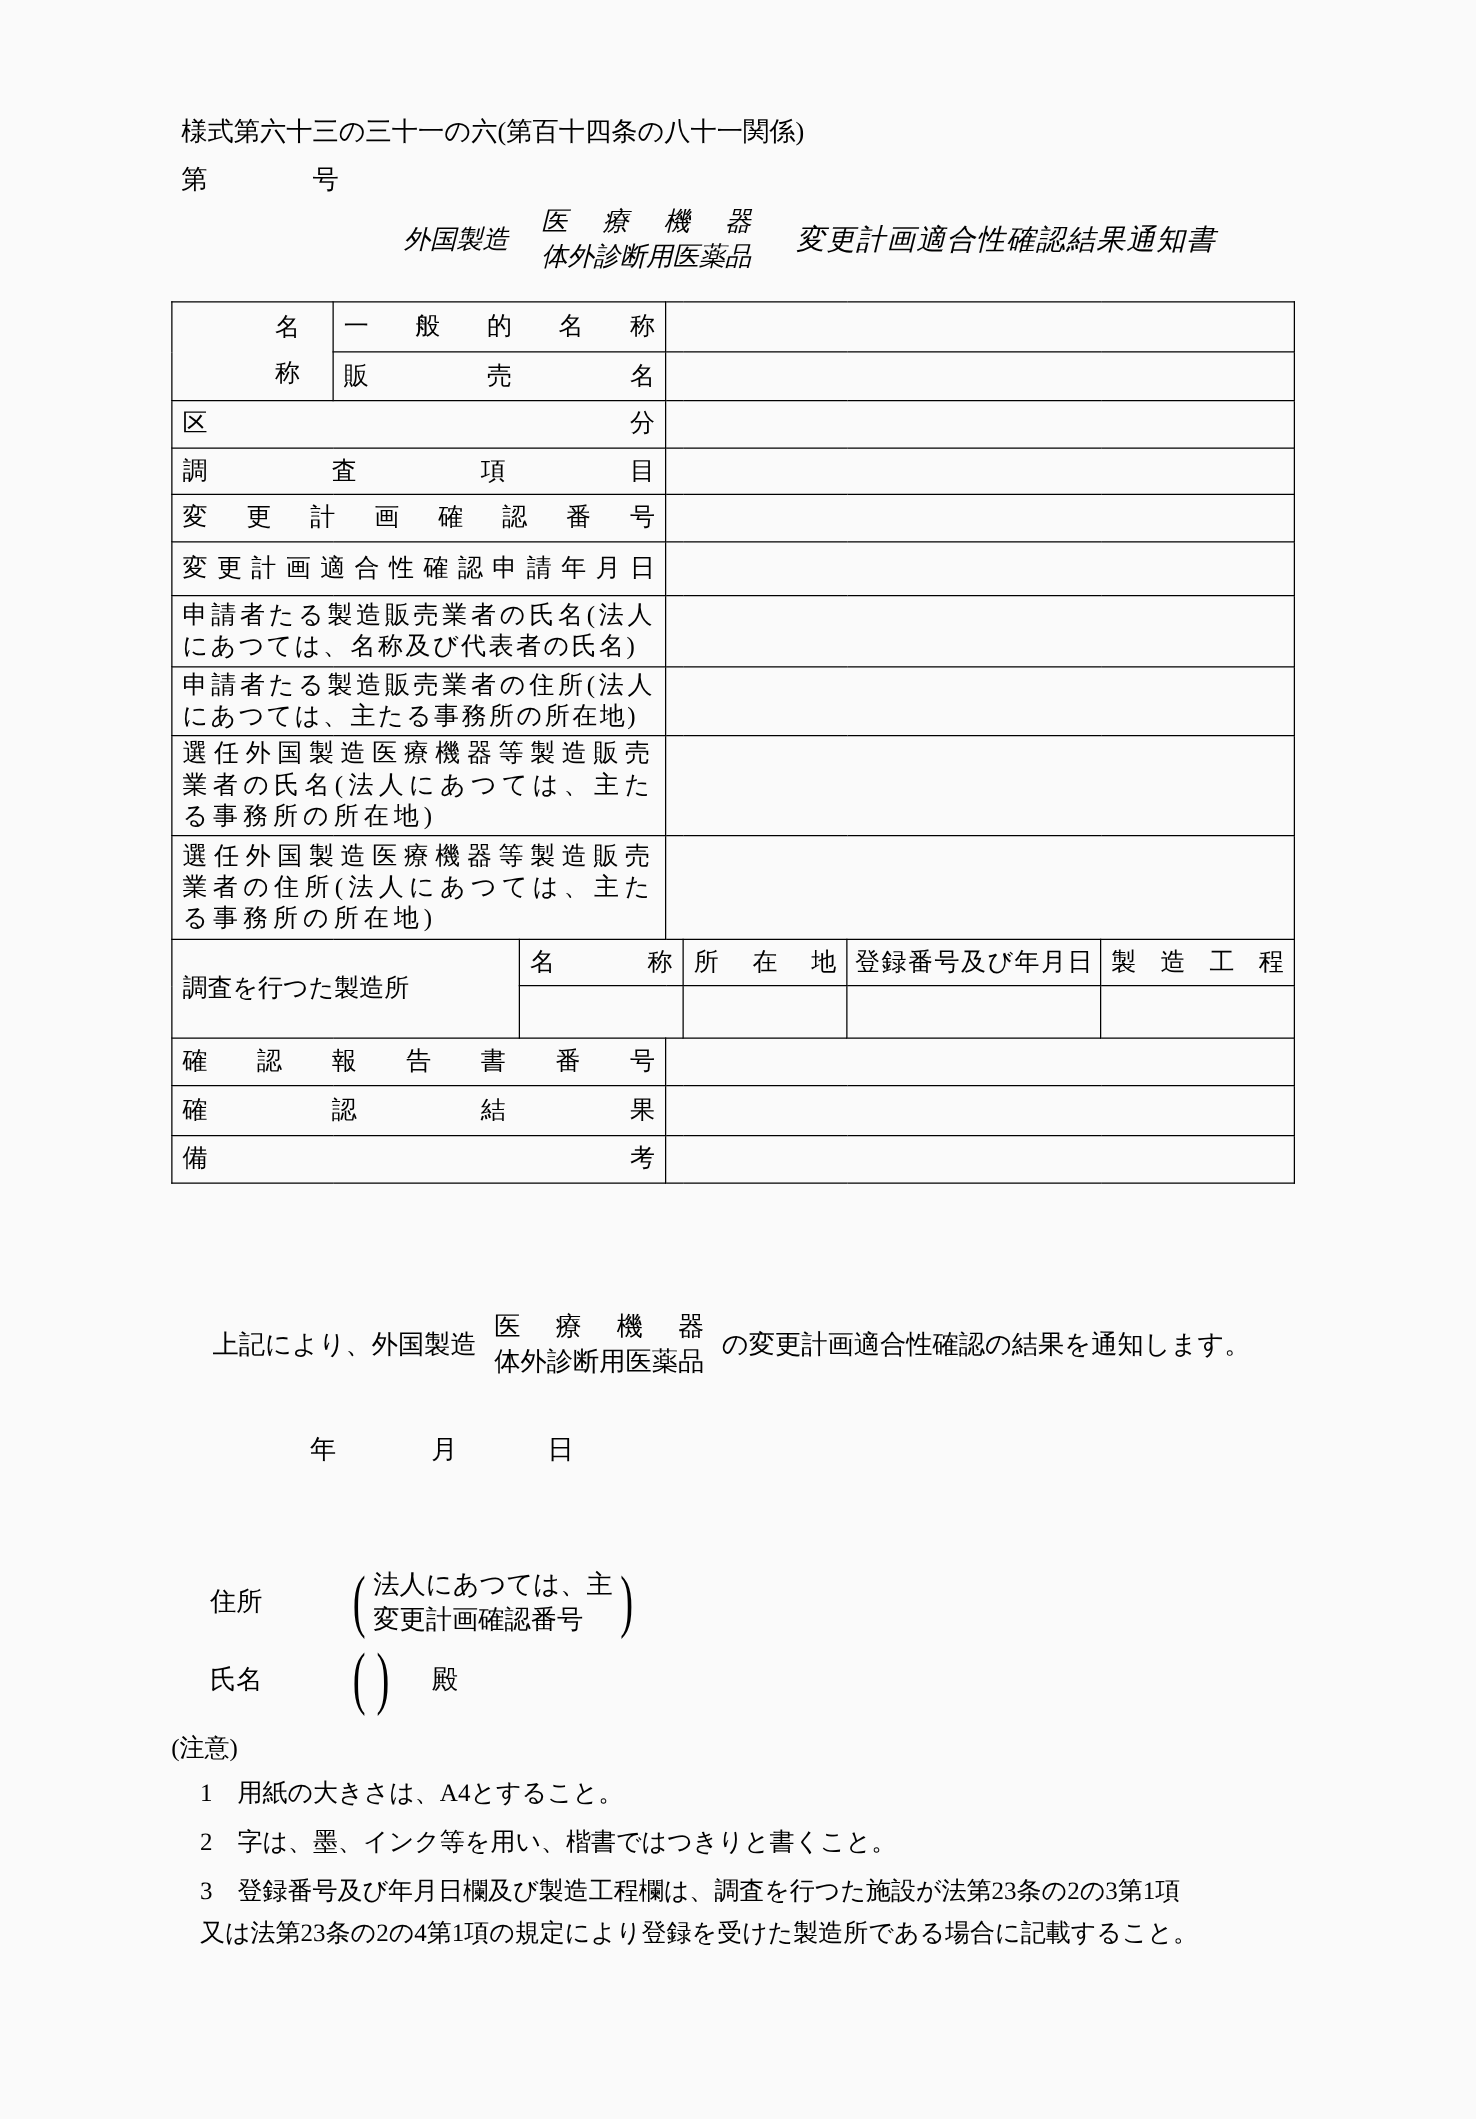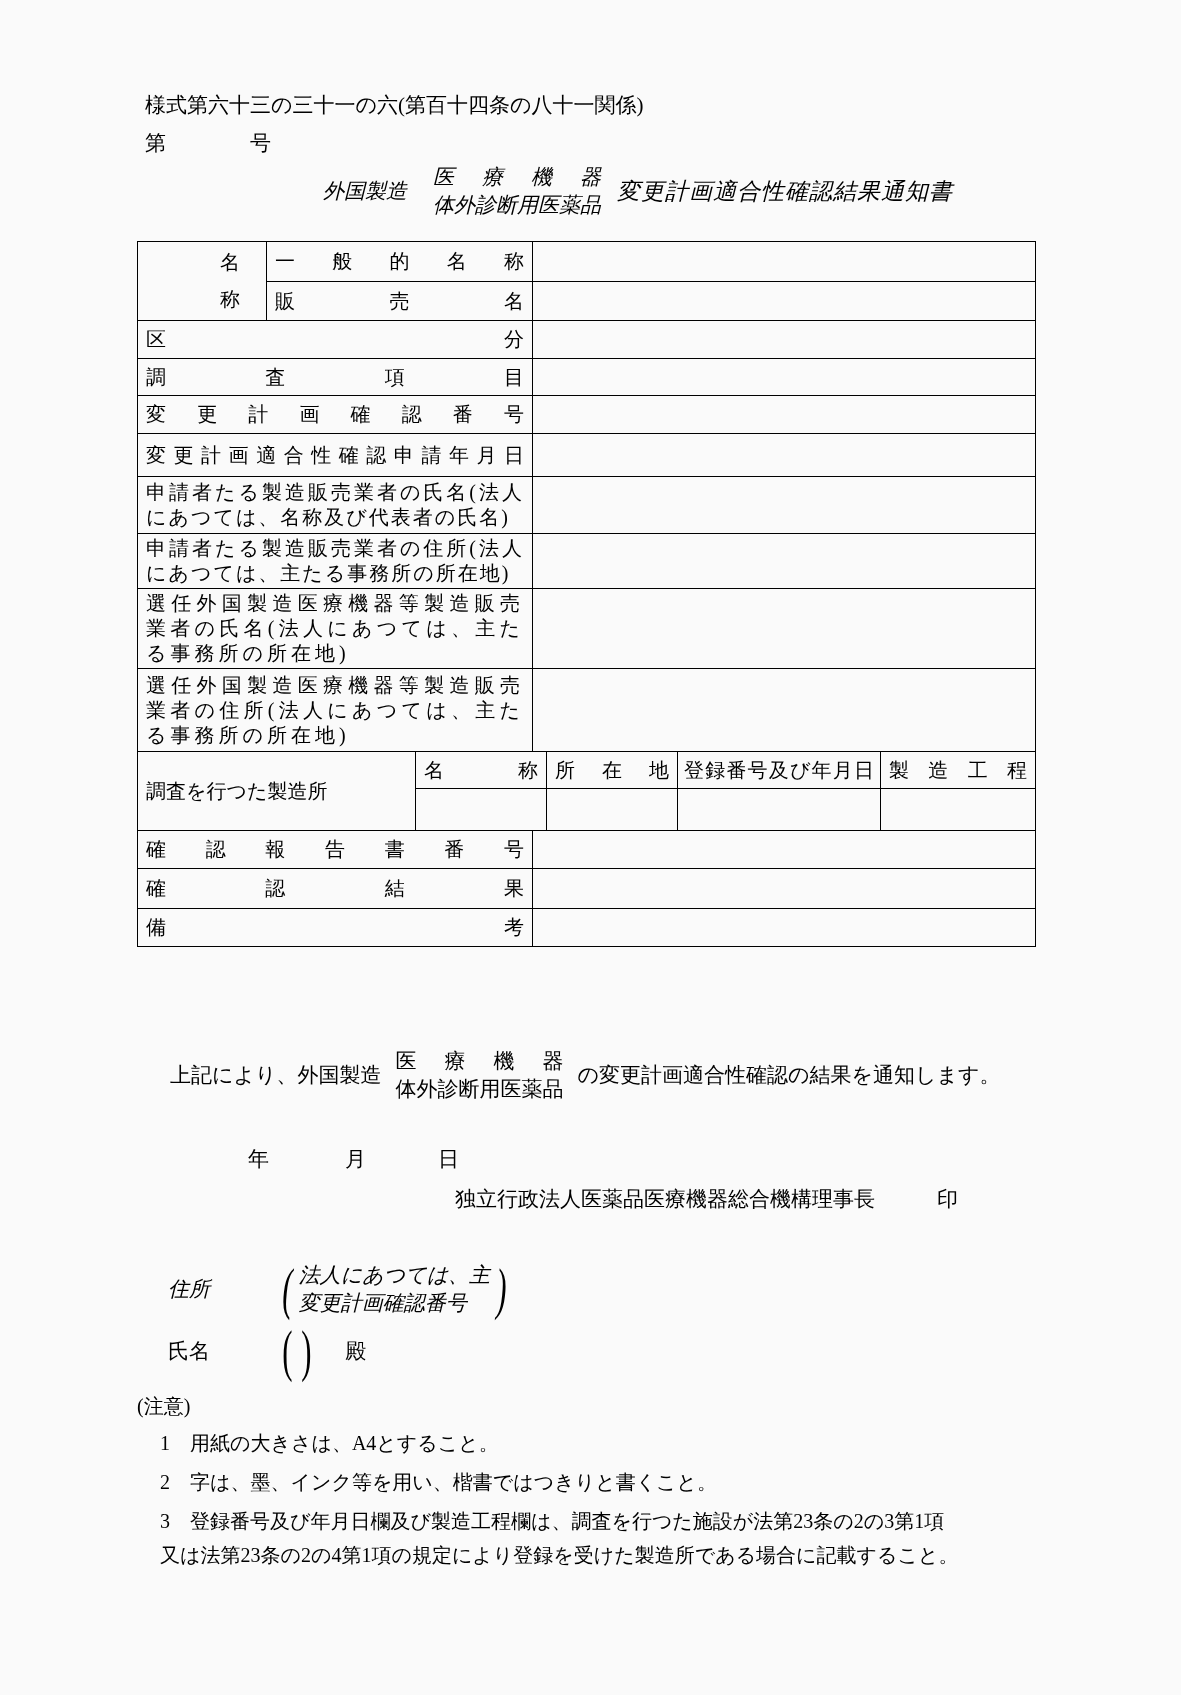--- a/index.html
+++ b/index.html
@@ -10,21 +10,21 @@
     font-family: "Liberation Serif", "DejaVu Serif", serif;
     overflow: hidden;
   }
   .page { padding: 92px 0 0 137px; width: 1000px; }
 
   .form-ref { font-size: 21px; line-height: 27px; margin-left: 8px; }
   .doc-no   { font-size: 21px; line-height: 27px; margin-left: 8px; margin-top: 11px; }
 
   .title-row { display: flex; align-items: center; margin-left: 186px; margin-top: 6px; font-style: italic; }
   .title-prefix { font-size: 21px; }
-  .title-suffix { font-size: 23px; margin-left: 16px; letter-spacing: 1px; }
+  .title-suffix { font-size: 23px; margin-left: 36px; letter-spacing: 1px; }
 
   .stack { display: inline-block; font-size: 21px; line-height: 28px; margin-left: 26px; vertical-align: middle; }
   .stack .stack-top { display: block; text-align: justify; text-align-last: justify; }
   .stack .stack-bottom { display: block; }
 
   table.form-table {
     border-collapse: collapse; table-layout: fixed;
     width: 898px; margin-top: 22px;
     border: 1px solid #000;
   }
@@ -50,21 +50,21 @@
   .closing .stack { margin-left: 14px; margin-right: 14px; }
 
   .dateline { display: flex; margin-left: 111px; margin-top: 42px; font-size: 21px; }
   .dateline .d-month { margin-left: 76px; }
   .dateline .d-day { margin-left: 72px; }
 
   .signer-row { display: flex; margin-left: 318px; margin-top: 12px; font-size: 21px; }
   .seal { margin-left: 62px; }
 
   .addr-row { display: flex; align-items: center; margin-left: 31px; font-size: 21px; }
-  .addr-row.first { margin-top: 48px; font-style: italic; }
+  .addr-row.first { margin-top: 80px; }
   .addr-row.second { margin-top: 6px; }
   .addr-label { width: 42px; }
   .paren-group { display: inline-flex; align-items: center; margin-left: 68px; }
   .bigparen { font-size: 56px; line-height: 56px; font-weight: 100; transform: scaleX(0.55); }
   .pstack { display: inline-flex; flex-direction: column; line-height: 28px; padding: 0 2px; }
   .honorific { margin-left: 30px; }
 
   .notice-heading { font-size: 20px; margin-top: 14px; }
   .notes { padding-left: 23px; margin-top: 6px; }
   .note-item { font-size: 20px; line-height: 34px; margin-top: 5px; white-space: pre-line; }
@@ -179,24 +179,20 @@
     </span>
     <span>の変更計画適合性確認の結果を通知します。</span>
   </div>
 
   <div class="dateline">
     <span class="d-year">年</span>
     <span class="d-month">月</span>
     <span class="d-day">日</span>
   </div>
 
-  <div class="signer-row">
-    <span>独立行政法人医薬品医療機器総合機構理事長</span>
-    <span class="seal">印</span>
-  </div>
 
   <div class="addr-row first">
     <span class="addr-label">住所</span>
     <span class="paren-group">
       <span class="bigparen">(</span>
       <span class="pstack">
         <span>法人にあつては、主</span>
         <span>変更計画確認番号</span>
       </span>
       <span class="bigparen">)</span>

